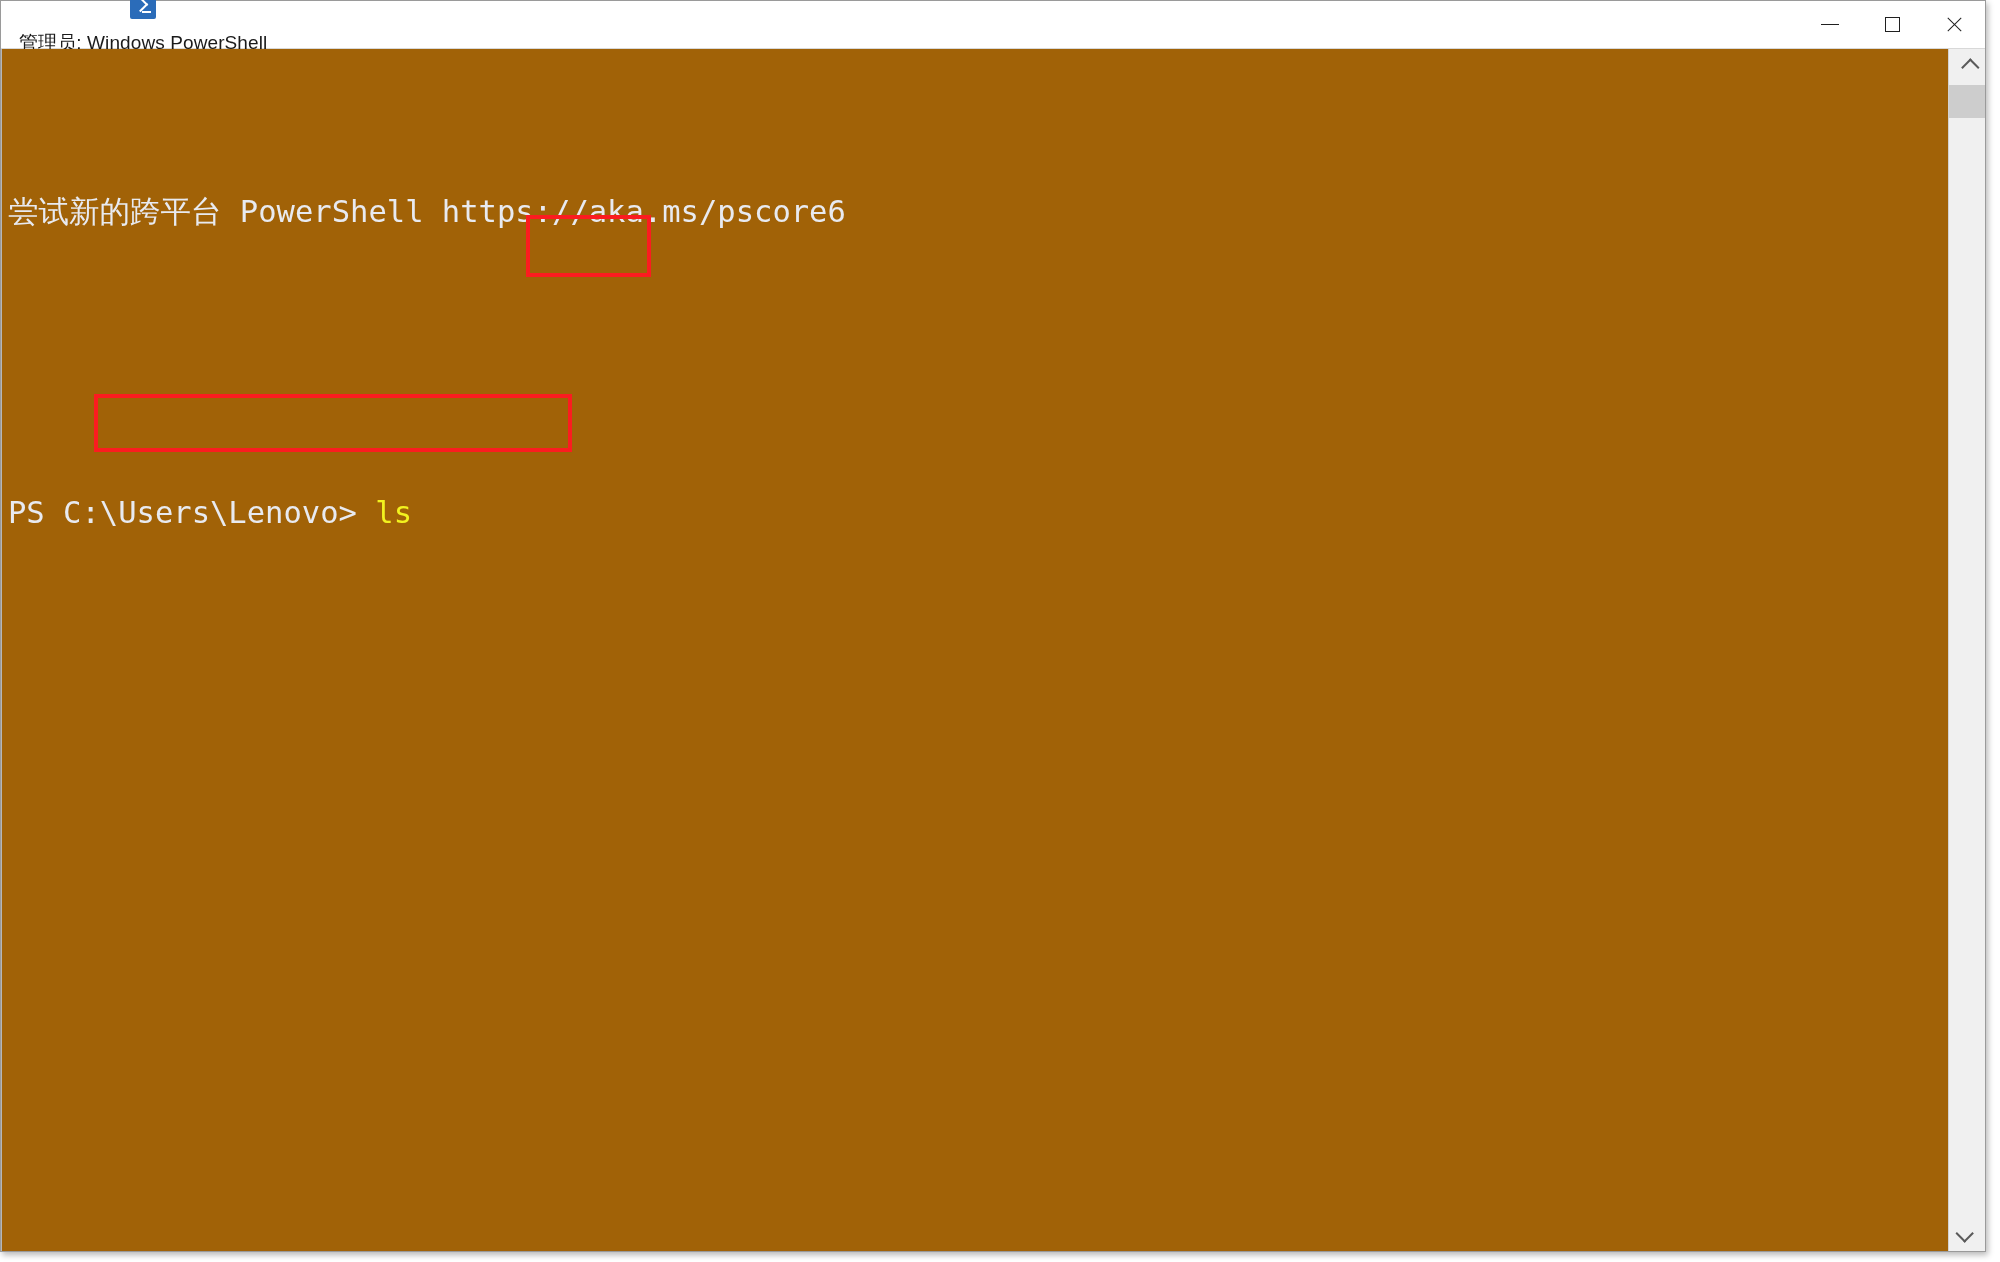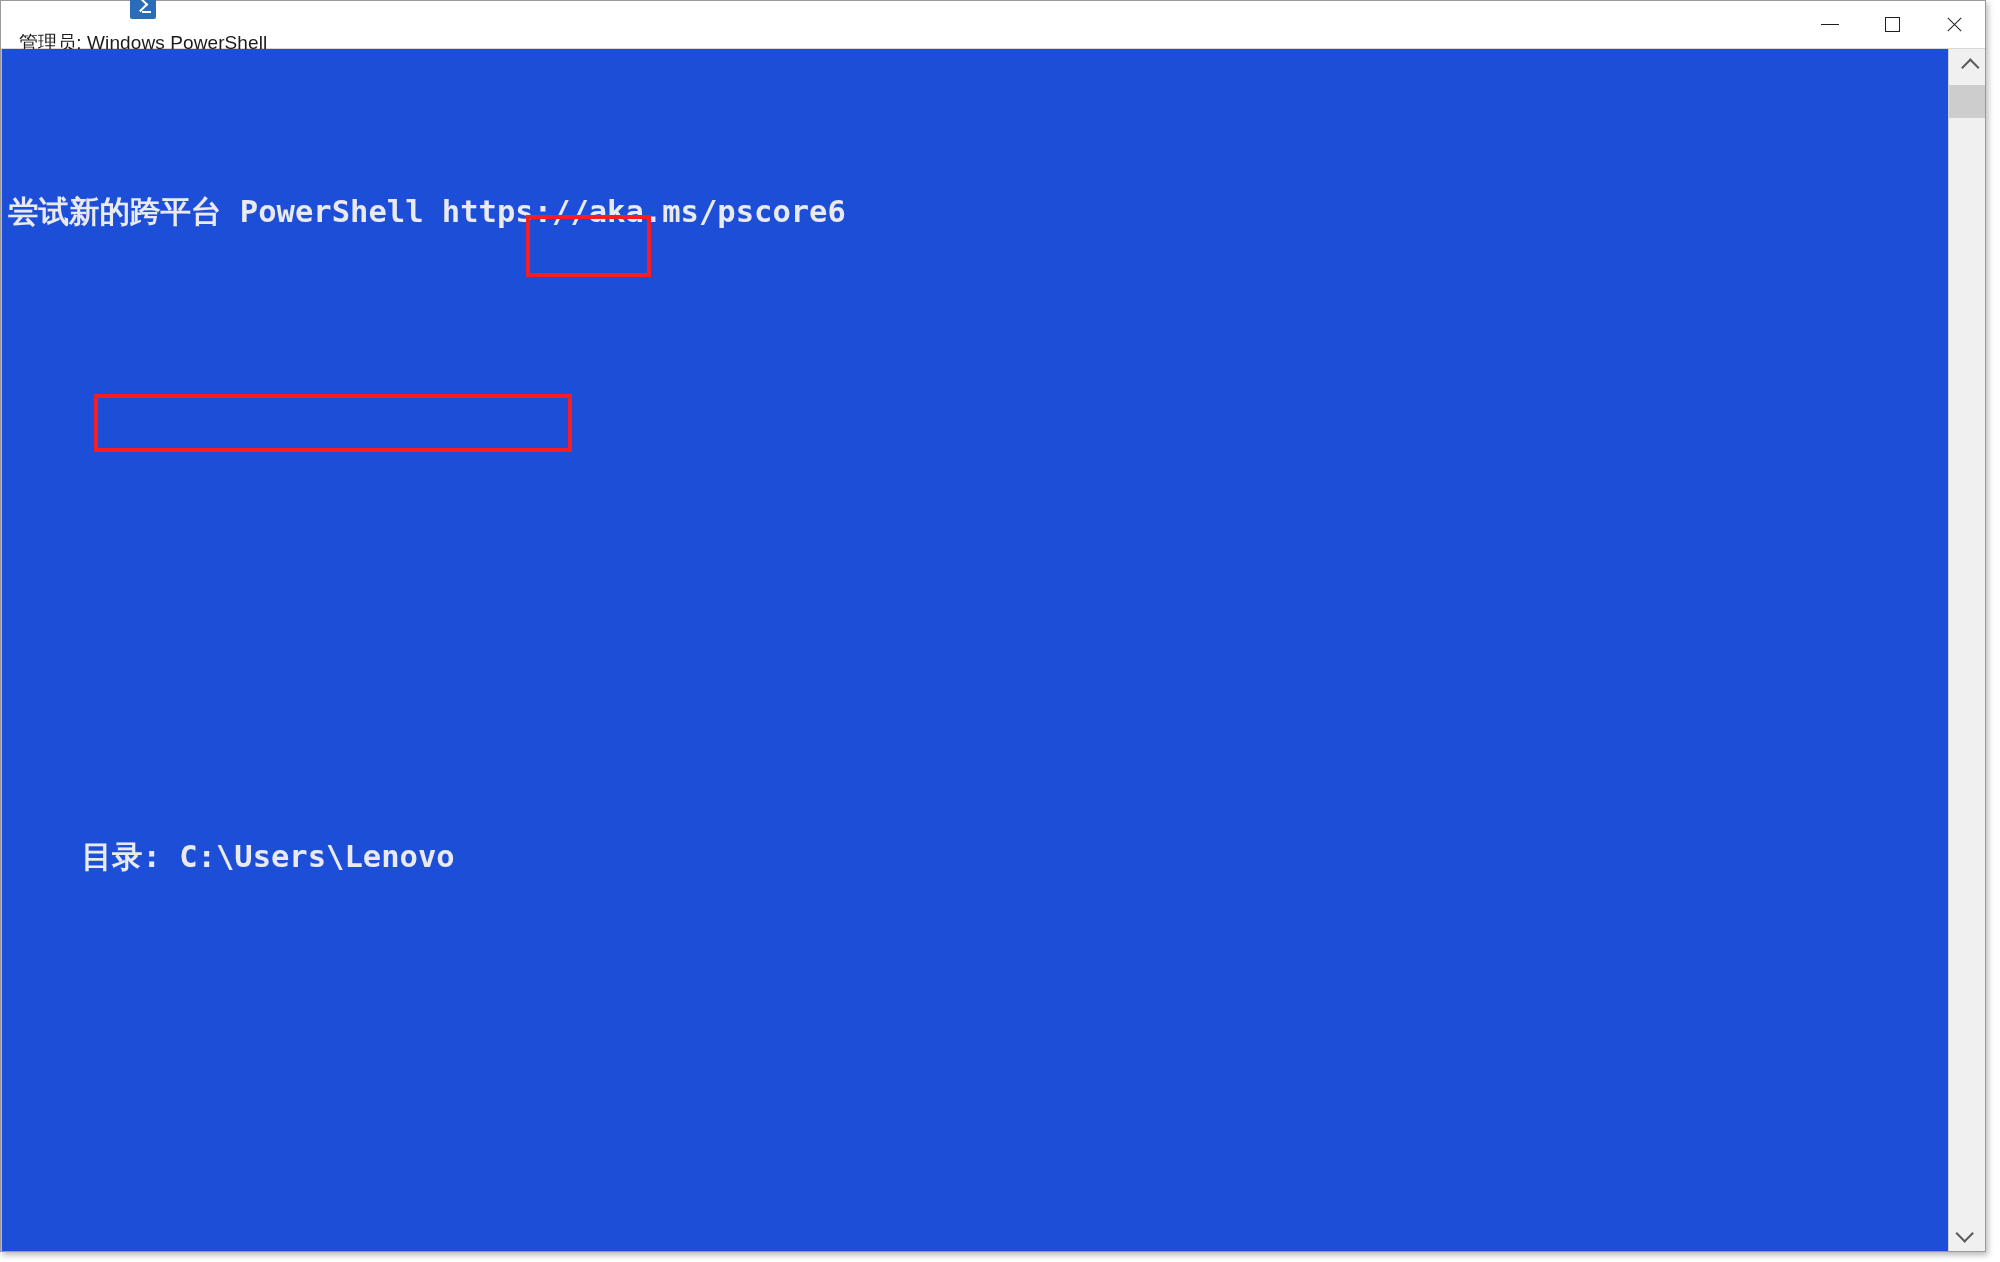--- a/index.html
+++ b/index.html
@@ -132,26 +132,25 @@
   .console-area {
     flex: 1;
     display: flex;
     background: #012456;
     position: relative;
     overflow: hidden;
     border-left: 1px solid #b7b7b7;
   }
   .console {
     flex: 1;
-    background: #1d4ed8;
+    background: #a16207;
     position: relative;
     overflow: hidden;
     padding: 12px 0 0 6px;
     box-sizing: border-box;
-    font-weight: bold;
   }
 
   .term {
     font-family: "DejaVu Sans Mono", "Liberation Mono", monospace;
     font-size: 30.5px;
     line-height: 43px;
     color: #d6d9e0;
     white-space: pre;
     letter-spacing: 0px;
   }
@@ -243,25 +242,25 @@
     </div>
   </div>
 
   <div class="console-area">
 
     <div class="console term">
 
       <div class="line"><span class="white">尝试新的跨平台 PowerShell https://aka.ms/pscore6</span></div>
       <div class="line"> </div>
 
+      <div class="line"><span class="white">PS C:\Users\Lenovo&gt; </span><span class="yellow">ls</span></div>
 
       <div class="line"> </div>
       <div class="line"> </div>
 
-      <div class="line"><span class="white">    目录: C:\Users\Lenovo</span></div>
 
       
       
 
       
       
 
       
       
       

